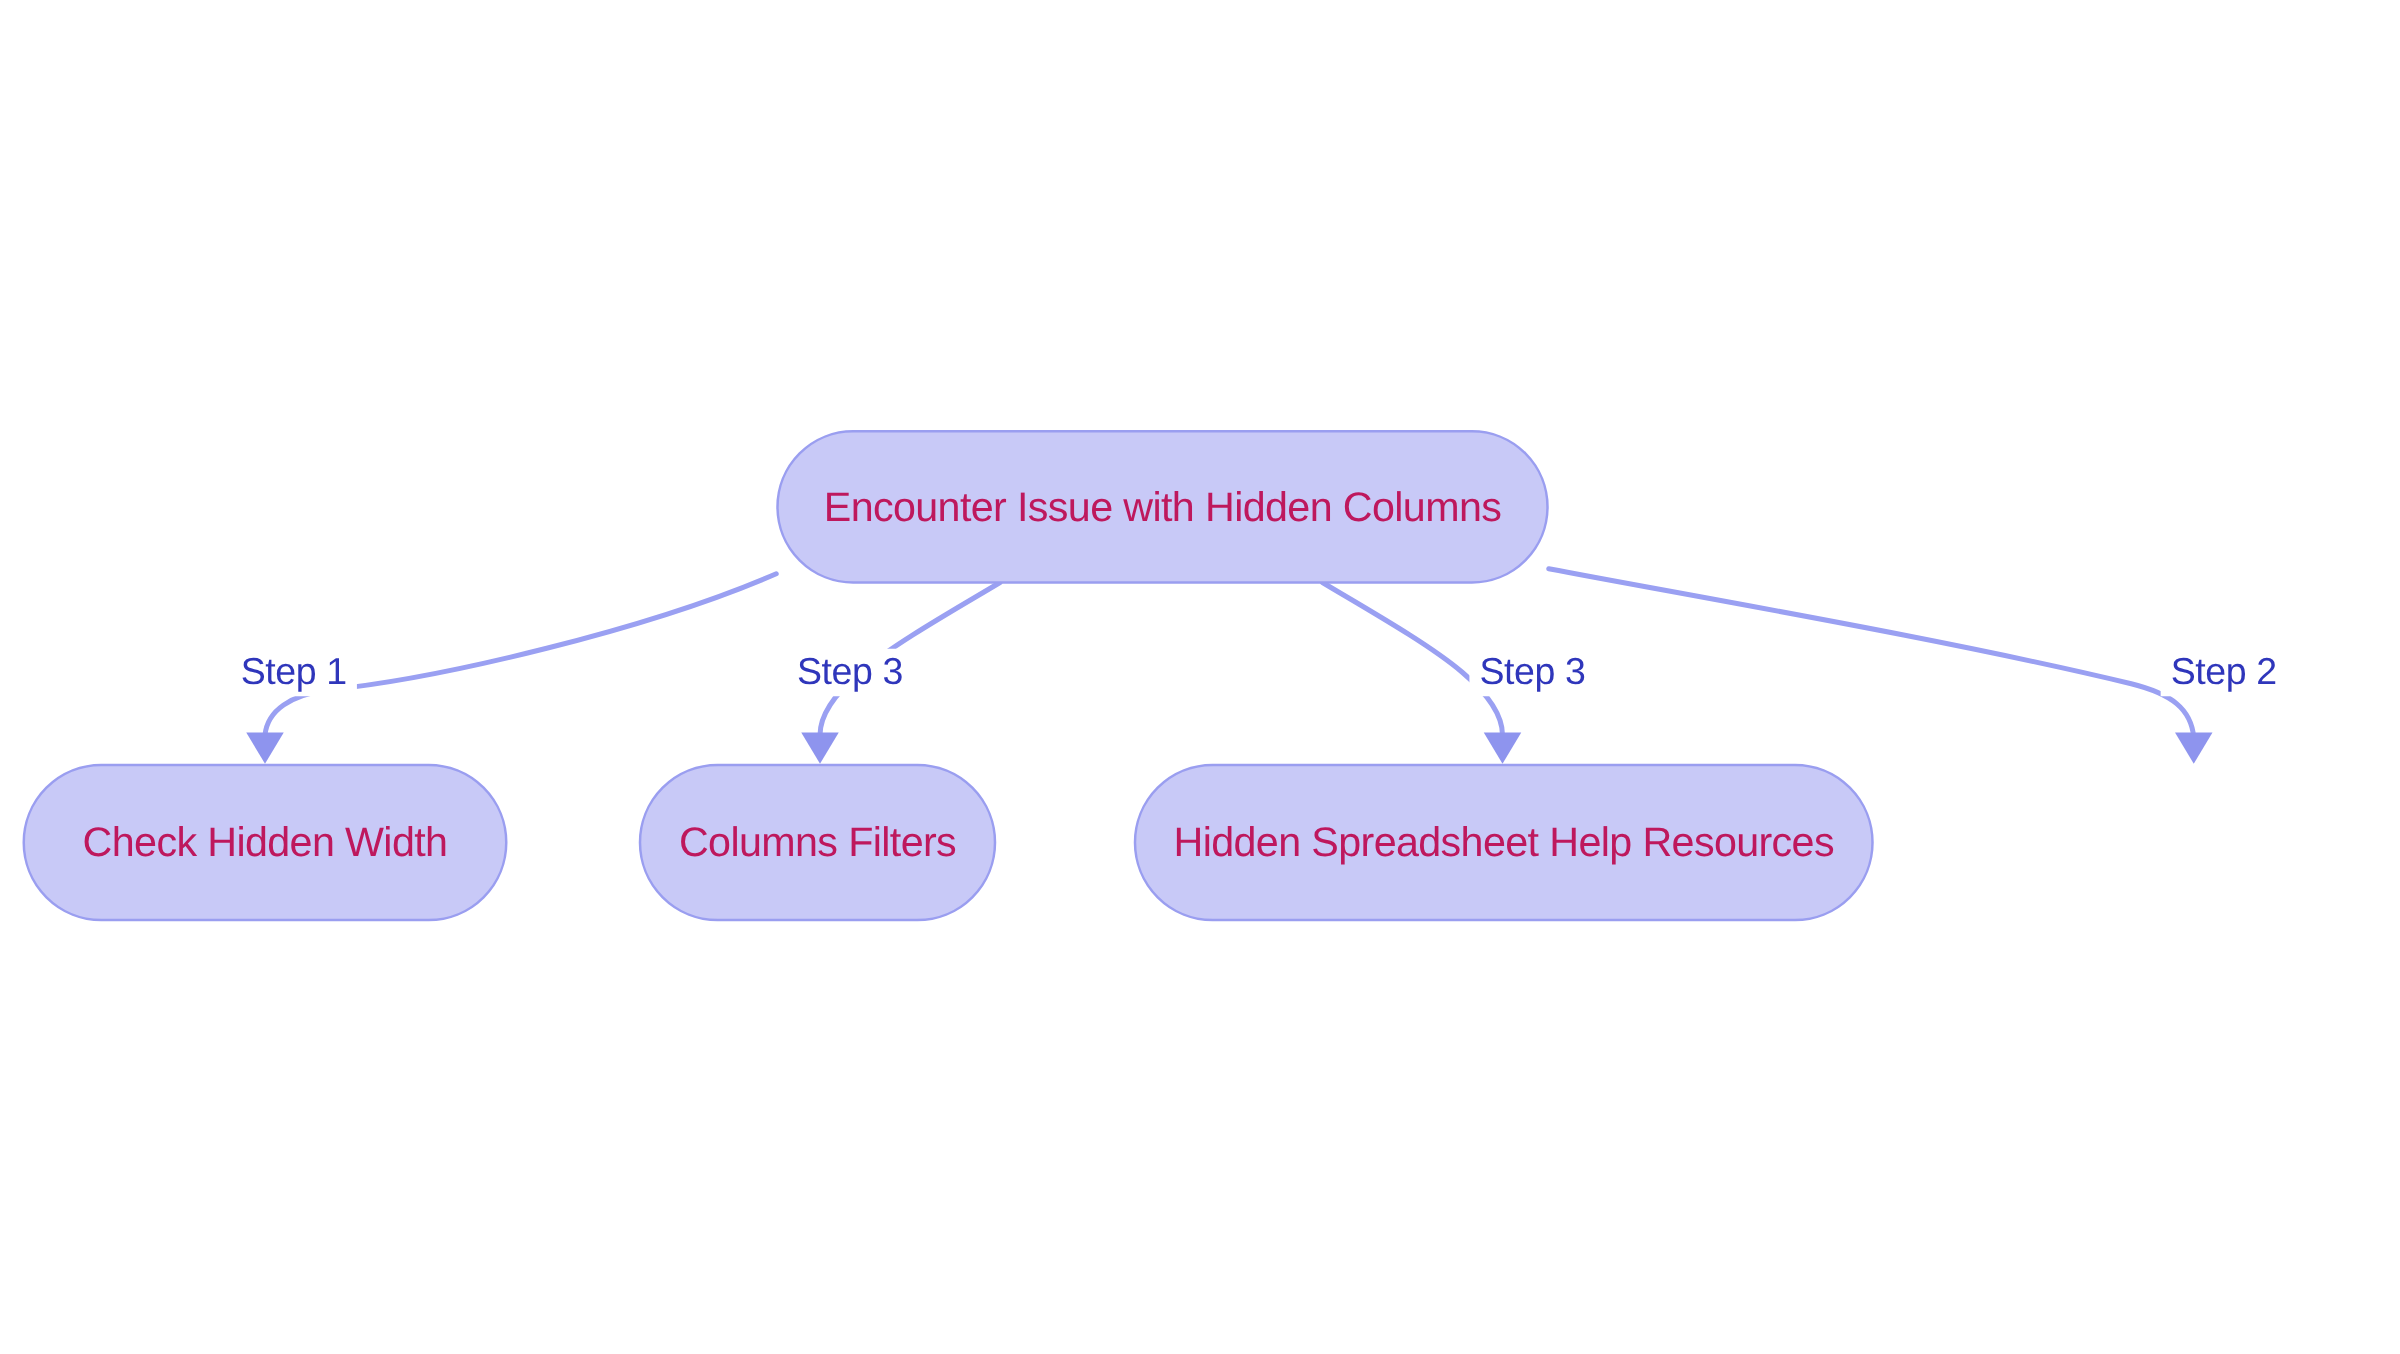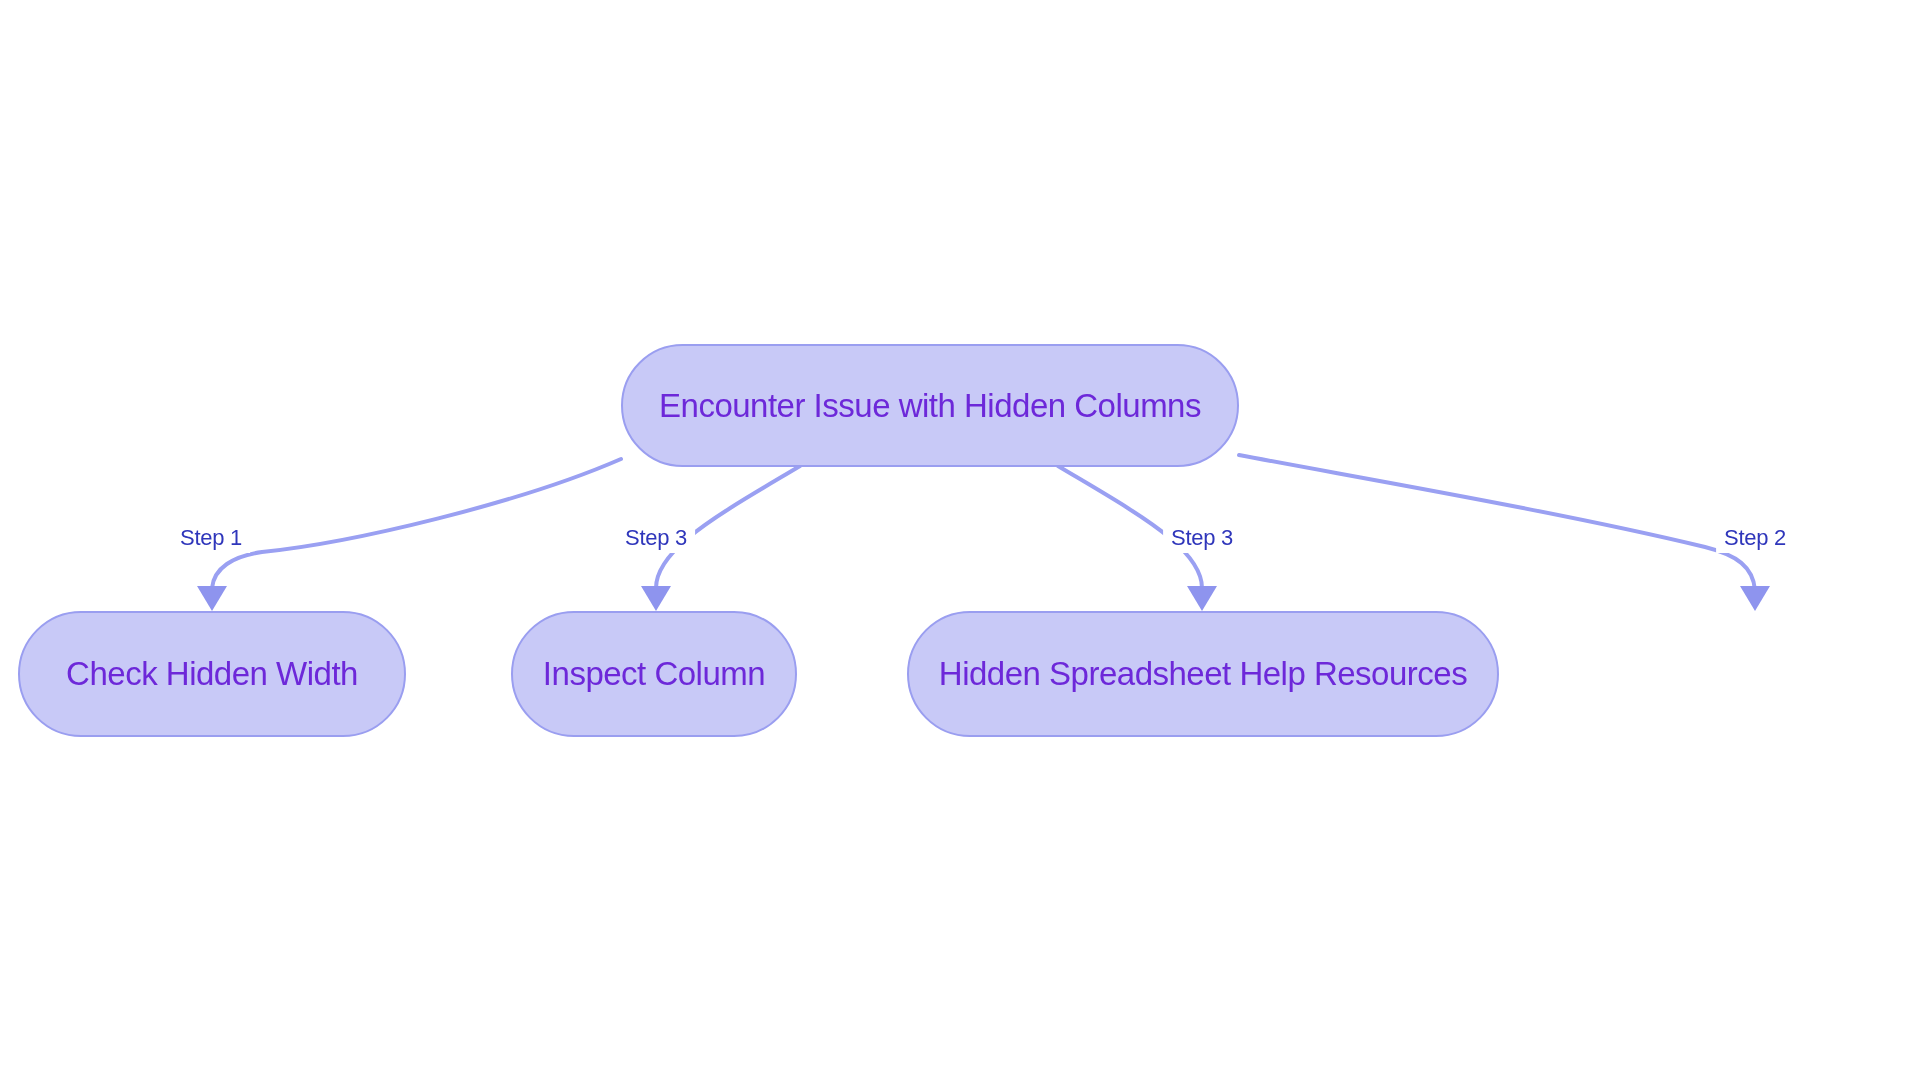--- a/index.html
+++ b/index.html
@@ -25,40 +25,41 @@
   .arrowhead { fill: #8e94ee; }
   .node {
     position: absolute;
     box-sizing: border-box;
     background: #c8c9f7;
     border: 2px solid #9a9ef0;
     border-radius: 63px;
     display: flex;
     align-items: center;
     justify-content: center;
-    color: #6d28d9;
+    color: #be185d;
     font-size: 33px;
     letter-spacing: -0.5px;
     white-space: nowrap;
     text-align: left;
   }
   .node-root { left: 621px; top: 344px; width: 618px; height: 123px; }
   .node-1 { left: 18px;   top: 611px; width: 388px; height: 126px; }
   .node-2 { left: 511px;  top: 611px; width: 286px; height: 126px; }
   .node-3 { left: 907px;  top: 611px; width: 592px; height: 126px; }
   .node-4 { left: 1609px; top: 611px; width: 293px; height: 126px; }
   .edge-label {
     position: absolute;
     transform: translate(-50%, -50%);
     background: #ffffff;
     color: #2f36bb;
-    font-size: 22px;
+    font-size: 30px;
     letter-spacing: -0.3px;
     padding: 2px 8px;
     white-space: nowrap;
+    margin-left: 24px;
   }
   .edge-label-1 { left: 211px;  top: 538px; }
   .edge-label-2 { left: 656px;  top: 538px; }
   .edge-label-3 { left: 1202px; top: 538px; }
   .edge-label-4 { left: 1755px; top: 538px; }
 </style>
 </head>
 <body>
 
 <div class="canvas">
@@ -84,21 +85,21 @@
 
   <div class="node node-root">
     <span>Encounter Issue with Hidden Columns</span>
   </div>
 
   <div class="node node-1">
     <span>Check Hidden Width</span>
   </div>
 
   <div class="node node-2">
-    <span>Inspect Column</span>
+    <span>Columns Filters</span>
   </div>
 
   <div class="node node-3">
     <span>Hidden Spreadsheet Help Resources</span>
   </div>
 
 
 </div>
 
 </body></html>

